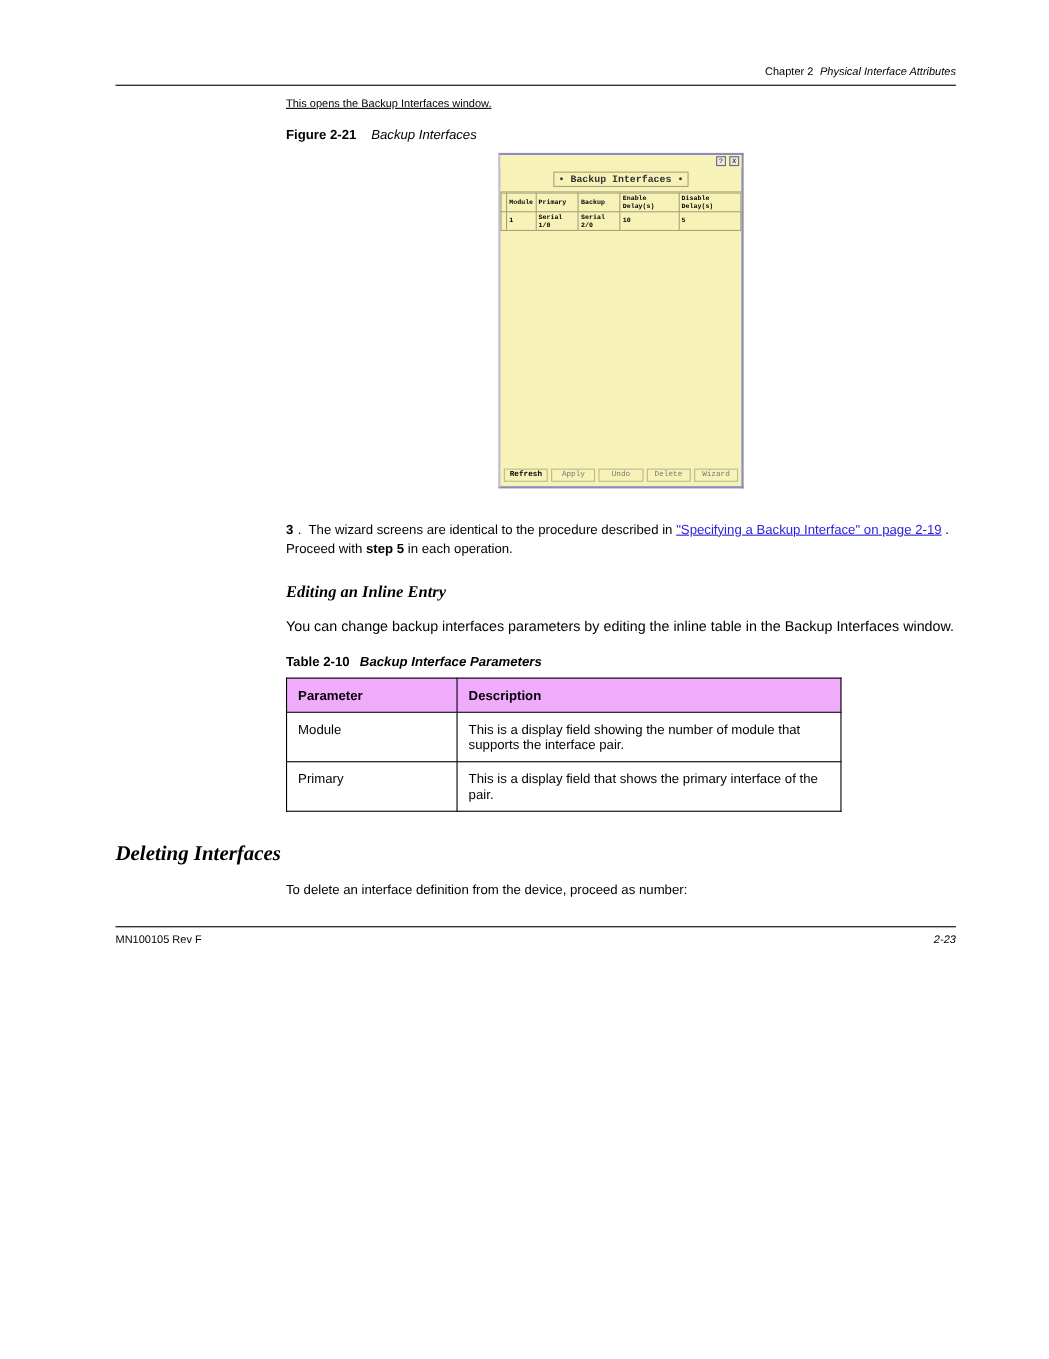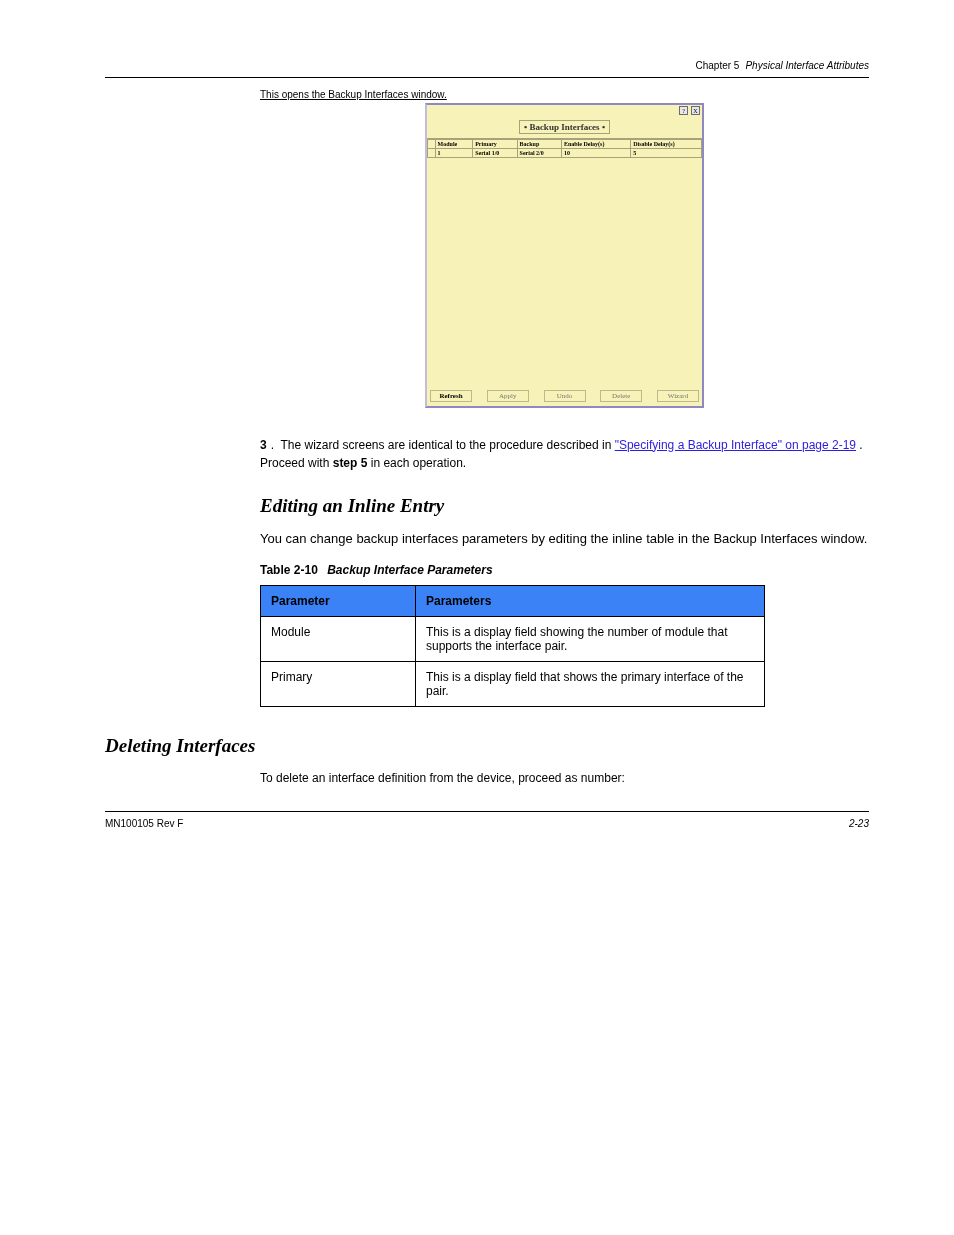--- a/index.html
+++ b/index.html
@@ -9,66 +9,71 @@
   .header-row { display: flex; justify-content: flex-end; align-items: baseline; gap: 6px; padding: 0 0 6px 0; }
   .header-chapter { font-size: 10px; }
   .header-title { font-size: 10px; font-style: italic; }
   .body-row { display: flex; flex-direction: column; }
   .content-col { margin-left: 155px; }
   .intro-line { font-size: 10px; line-height: 1.45; text-decoration: underline; }
   .fig-caption { font-size: 12px; margin: 12px 0 10px 0; }
   .fig-num { font-weight: bold; }
   .fig-title { font-style: italic; }
   .window-wrap { display: flex; justify-content: center; margin-bottom: 28px; }
-  .window { width: 279px; background: #f6f2b8; border-top: 2px solid #8f88c2; border-left: 2px solid #bfbfdc; border-right: 2px solid #8f88c2; border-bottom: 2px solid #8f88c2; font-family: Liberation Serif, serif; font-size: 7px; color: #000; }
+  .window { width: 223px; background: #f6f2b8; border-top: 2px solid #8f88c2; border-left: 2px solid #bfbfdc; border-right: 2px solid #8f88c2; border-bottom: 2px solid #8f88c2; font-family: Liberation Mono, monospace; font-size: 7px; color: #000; }
   .titlebar { height: 12px; background: linear-gradient(#f6f2b8,#f6f2b8); display: flex; justify-content: flex-end; align-items: center; padding-right: 2px; gap: 3px; }
   .tb-icon { display: inline-flex; width: 9px; height: 9px; border: 1px solid #6b6b6b; align-items: center; justify-content: center; font-size: 6px; line-height: 1; background: #e8e8e8; cursor: pointer; }
   .dot-title { text-align: center; padding: 3px 0 4px 0; }
   .dot-title-inner { display: inline-block; border: 1px solid #a8a27a; padding: 1px 4px; font-size: 9px; font-weight: bold; color: #333; }
   .table-area { min-height: 248px; border-top: 1px solid #a8a27a; }
   table.data { width: 100%; border-collapse: collapse; font-size: 6px; }
   table.data th, table.data td { border: 1px solid #a8a27a; padding: 1px 2px; text-align: left; font-weight: bold; }
   table.data th { background: #f6f2b8; }
   .btnrow { display: flex; justify-content: space-between; padding: 4px 3px; gap: 3px; }
   .btn { border: 1px solid #bcb98a; background: #f6f2b8; font-size: 7px; padding: 1px 0; width: 42px; text-align: center; color: #777; }
   .btn.enabled { color: #000; font-weight: bold; }
   .steps { margin-top: 4px; }
   .steps .step-b { font-weight: bold; margin-right: 4px; }
   .step-link { color: #2d1ddc; text-decoration: underline; }
-  .h-inline { font-family: "Times New Roman", Times, serif; font-weight: bold; font-style: italic; font-size: 19px; margin: 22px 0 12px 0; }
+  .h-inline { font-family: "Times New Roman", Times, serif; font-weight: bold; font-style: italic; font-size: 15px; margin: 22px 0 12px 0; }
   .h-numbered { font-family: "Times New Roman", Times, serif; font-weight: bold; font-style: italic; font-size: 19px; margin: 28px 0 12px -155px; }
   .h-num { display: inline-block; width: 155px; font-style: normal; }
   .enum-2-10 { font-weight:bold; font-style: normal; font-family: Arial, sans-serif; font-size: 12px; margin-right: 6px; }
   .param-table { width: 505px; border-collapse: collapse; font-size: 12px; margin-top: 4px; }
   .param-table th, .param-table td { border: 1.4px solid #000; padding: 8px 10px; vertical-align: top; text-align: left; }
-  .param-table th { background: #3b82f6; font-weight: bold; }
+  .param-table th { background: #f0abfc; font-weight: bold; }
   .footer { display: flex; justify-content: space-between; align-items: flex-end; font-size: 10px; padding-top: 6px; }
   .footer-left { font-style: normal; }
   .footer-center {}
   .footer-right { font-style: italic; }
   .spacer-top { height: 10px; }
 </style>
 </head>
 <body>
 
 <div class="page">
 
   <div class="header-row">
-    <span class="header-chapter">Chapter 5</span>
+    <span class="header-chapter">Chapter 2</span>
     <span class="header-title">Physical Interface Attributes</span>
   </div>
   <hr class="hr-thin">
 
   <div class="spacer-top"></div>
 
   <div class="body-row">
     <div class="content-col">
 
       <div class="intro-line">This opens the Backup Interfaces window.</div>
 
+      <div class="fig-caption">
+        <span class="fig-num">Figure 2-21</span>
+        <span>&nbsp;&nbsp;</span>
+        <span class="fig-title">Backup Interfaces</span>
+      </div>
 
       <div class="window-wrap">
         <div class="window">
           <div class="titlebar">
             <span class="tb-icon">?</span>
             <span class="tb-icon">X</span>
           </div>
           <div class="dot-title">
             <span class="dot-title-inner">• <span>Backup Interfaces</span> •</span>
           </div>
@@ -123,21 +128,21 @@
 
       <div style="font-size:12px;margin:6px 0 8px 0;">
         <span class="enum-2-10">Table 2-10</span>
         <span class="fig-title" style="font-weight:bold;">Backup Interface Parameters</span>
       </div>
 
       <table class="param-table">
         <thead>
           <tr>
             <th style="width:155px;">Parameter</th>
-            <th>Parameters</th>
+            <th>Description</th>
           </tr>
         </thead>
         <tbody>
           <tr>
             <td>Module</td>
             <td>This is a display field showing the number of module that supports the interface pair.</td>
           </tr>
           <tr>
             <td>Primary</td>
             <td>This is a display field that shows the primary interface of the pair.</td>

